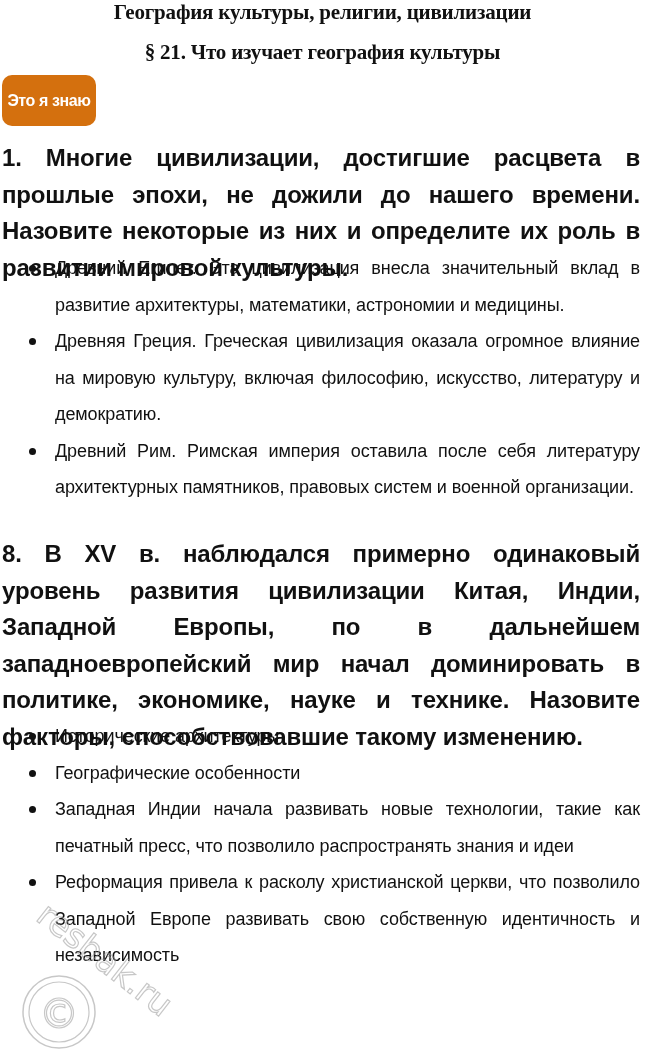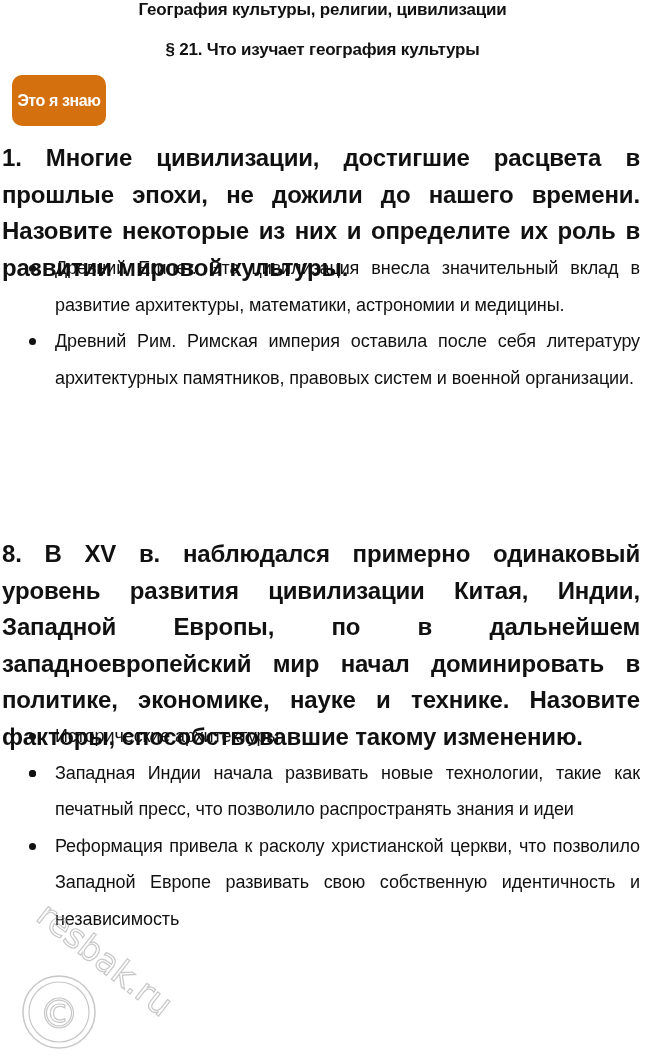--- a/index.html
+++ b/index.html
@@ -9,28 +9,29 @@
     overflow: hidden;
     position: relative;
     font-family: "Liberation Sans", sans-serif;
     color: #111111;
   }
   .title {
     position: absolute;
     left: 0; right: 0;
     text-align: center;
     font-weight: bold;
-    font-size: 17px;
+    font-size: 21px;
     letter-spacing: -0.2px;
+    font-family: Liberation Serif, serif;
   }
   .t1 { top: 0px; }
   .t2 { top: 40px; }
   .badge {
     position: absolute;
-    left: 12px; top: 75px;
+    left: 2px; top: 75px;
     width: 94px; height: 51px;
     background: #d4700e;
     border-radius: 10px;
     color: #ffffff;
     font-weight: bold;
     font-size: 16px;
     display: flex;
     align-items: center;
     justify-content: center;
     letter-spacing: -0.4px;
@@ -84,28 +85,29 @@
 
 <div class="title t1">География культуры, религии, цивилизации</div>
 <div class="title t2">§ 21. Что изучает география культуры</div>
 
 <div class="badge">Это я знаю</div>
 
 <div class="question q1">1. Многие цивилизации, достигшие расцвета в прошлые эпохи, не дожили до нашего времени. Назовите некоторые из них и определите их роль в развитии мировой культуры.</div>
 
 <ul class="answers a1">
   <li><span class="bullet"></span><span>Древний Египет. Эта цивилизация внесла значительный вклад в развитие архитектуры, математики, астрономии и медицины.</span></li>
+  <li><span class="bullet"></span><span>Древняя Греция. Греческая цивилизация оказала огромное влияние на мировую культуру, включая философию, искусство, литературу и демократию.</span></li>
   <li><span class="bullet"></span><span>Древний Рим. Римская империя оставила после себя литературу архитектурных памятников, правовых систем и военной организации.</span></li>
 </ul>
 
 <div class="question q2">8. В XV в. наблюдался примерно одинаковый уровень развития цивилизации Китая, Индии, Западной Европы, по в дальнейшем западноевропейский мир начал доминировать в политике, экономике, науке и технике. Назовите факторы, способствовавшие такому изменению.</div>
 
 <ul class="answers a2">
   <li><span class="bullet"></span><span>Исторические архитектуры</span></li>
-  <li><span class="bullet"></span></li>
+  <li><span class="bullet"></span><span>Географические особенности</span></li>
   <li><span class="bullet"></span><span>Западная Индии начала развивать новые технологии, такие как печатный пресс, что позволило распространять знания и идеи</span></li>
   <li><span class="bullet"></span><span>Реформация привела к расколу христианской церкви, что позволило Западной Европе развивать свою собственную идентичность и независимость</span></li>
 </ul>
 
 <svg class="watermark" viewBox="0 0 170 164" xmlns="http://www.w3.org/2000/svg">
   <circle cx="45" cy="112" r="36" fill="none" stroke="#9a9a9a" stroke-width="1.5"></circle>
   <circle cx="45" cy="112" r="30" fill="none" stroke="#9a9a9a" stroke-width="1.2"></circle>
   <text x="45" y="128" text-anchor="middle" font-family="DejaVu Sans, sans-serif" font-size="40" fill="none" stroke="#9a9a9a" stroke-width="1.2">©</text>
   <text x="10" y="50" transform="rotate(38 60 50)" font-family="DejaVu Sans, sans-serif" font-size="34" fill="none" stroke="#9a9a9a" stroke-width="1.2">resbak.ru</text>
 </svg>

